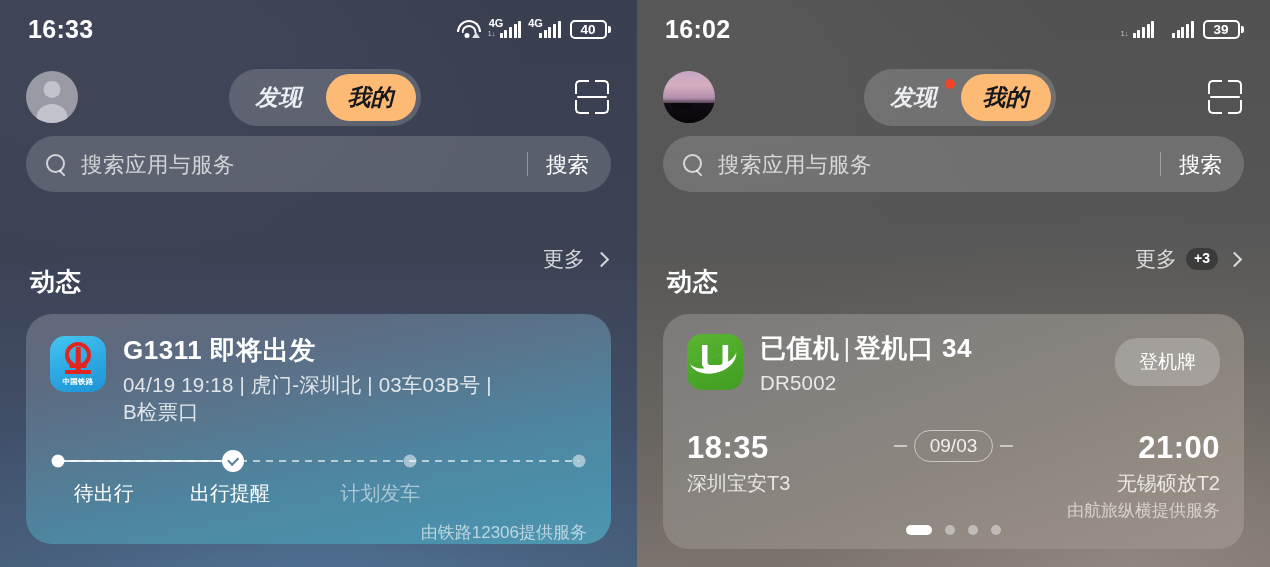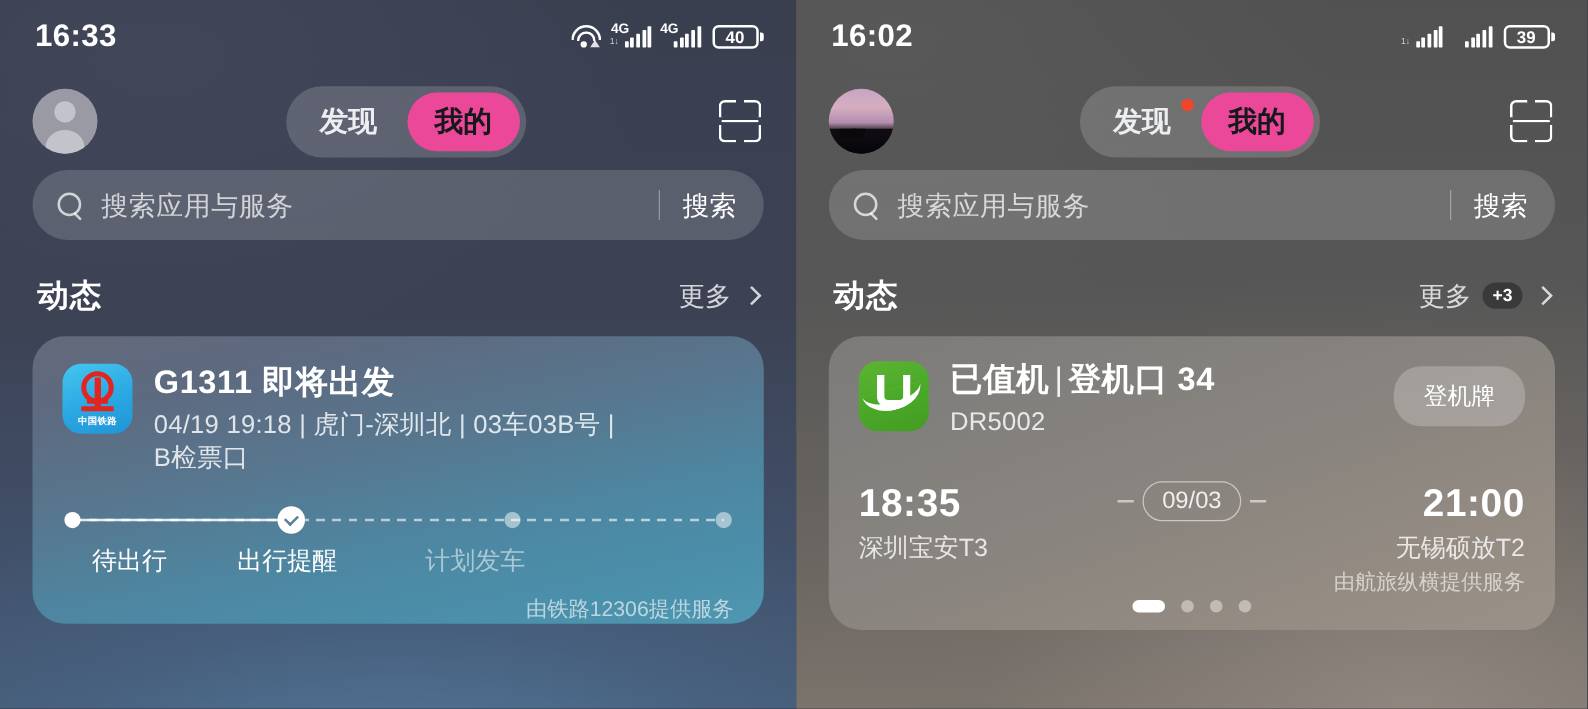--- a/index.html
+++ b/index.html
@@ -105,27 +105,27 @@
   .avatar.photo::after{
     content:""; position:absolute; left:0; right:0; bottom:0; height:38%;
     background:
       radial-gradient(12px 9px at 30% 10%, #0b080c 60%, transparent 61%),
       radial-gradient(9px 12px at 46% 0%, #0b080c 60%, transparent 61%),
       linear-gradient(180deg,#120d14 0%, #07050a 100%);
   }
 
   .seg{
     display:flex; align-items:flex-start; border-radius:30px;
-    background:rgba(255,255,255,.17); padding:5px; gap:2px;
+    background:rgba(255,255,255,.17); padding:5px; gap:2px;font-style:italic;
   }
   .seg .tab{
     padding:8px 22px; border-radius:24px; font-size:23px; font-weight:700;
     color:#eceef2; white-space:nowrap; position:relative;
   }
-  .seg .tab.active{ background:#ec4899; color:#17181c; }
+  .seg .tab.active{ background:#fdba74; color:#17181c; }
   .seg .tab .dot{
     position:absolute; top:5px; right:4px; width:10px;height:10px;border-radius:50%;
     background:#f0452a;
   }
 
   .scan-ico{ width:42px; height:42px; position:relative; }
   .scan-ico span{
     position:absolute; width:14px; height:14px; border:2.6px solid #fff;
   }
   .scan-ico span.tl{ top:4px;left:4px;border-right:none;border-bottom:none;border-radius:5px 0 0 0;}
@@ -157,21 +157,21 @@
     font-size:21.5px; letter-spacing:.5px;
   }
   .search-div{ width:1px; height:24px; background:rgba(255,255,255,.35); margin-right:18px; }
   .search-btn{ color:#fff; font-size:21.5px; font-weight:500; white-space:nowrap; }
 
   
   .sechead{
     display:flex; align-items:center; justify-content:space-between;
     padding:28px 30px 16px 30px;
   }
-  .sechead .title{ color:#fff; font-size:25px; font-weight:700; letter-spacing:1px; }
+  .sechead .title{ color:#fff; font-size:25px; font-weight:700; letter-spacing:1px;margin-top:45px; }
   .sechead .more{
     display:flex; align-items:center; gap:9px;
     color:rgba(255,255,255,.78); font-size:21px;
   }
   .badge-plus{
     background:rgba(0,0,0,.34); color:#fff; font-size:14px; font-weight:700;
     border-radius:11px; padding:2px 8px; line-height:1.25;
   }
   .chev{
     width:11px;height:11px;border-top:2.4px solid rgba(255,255,255,.78);

